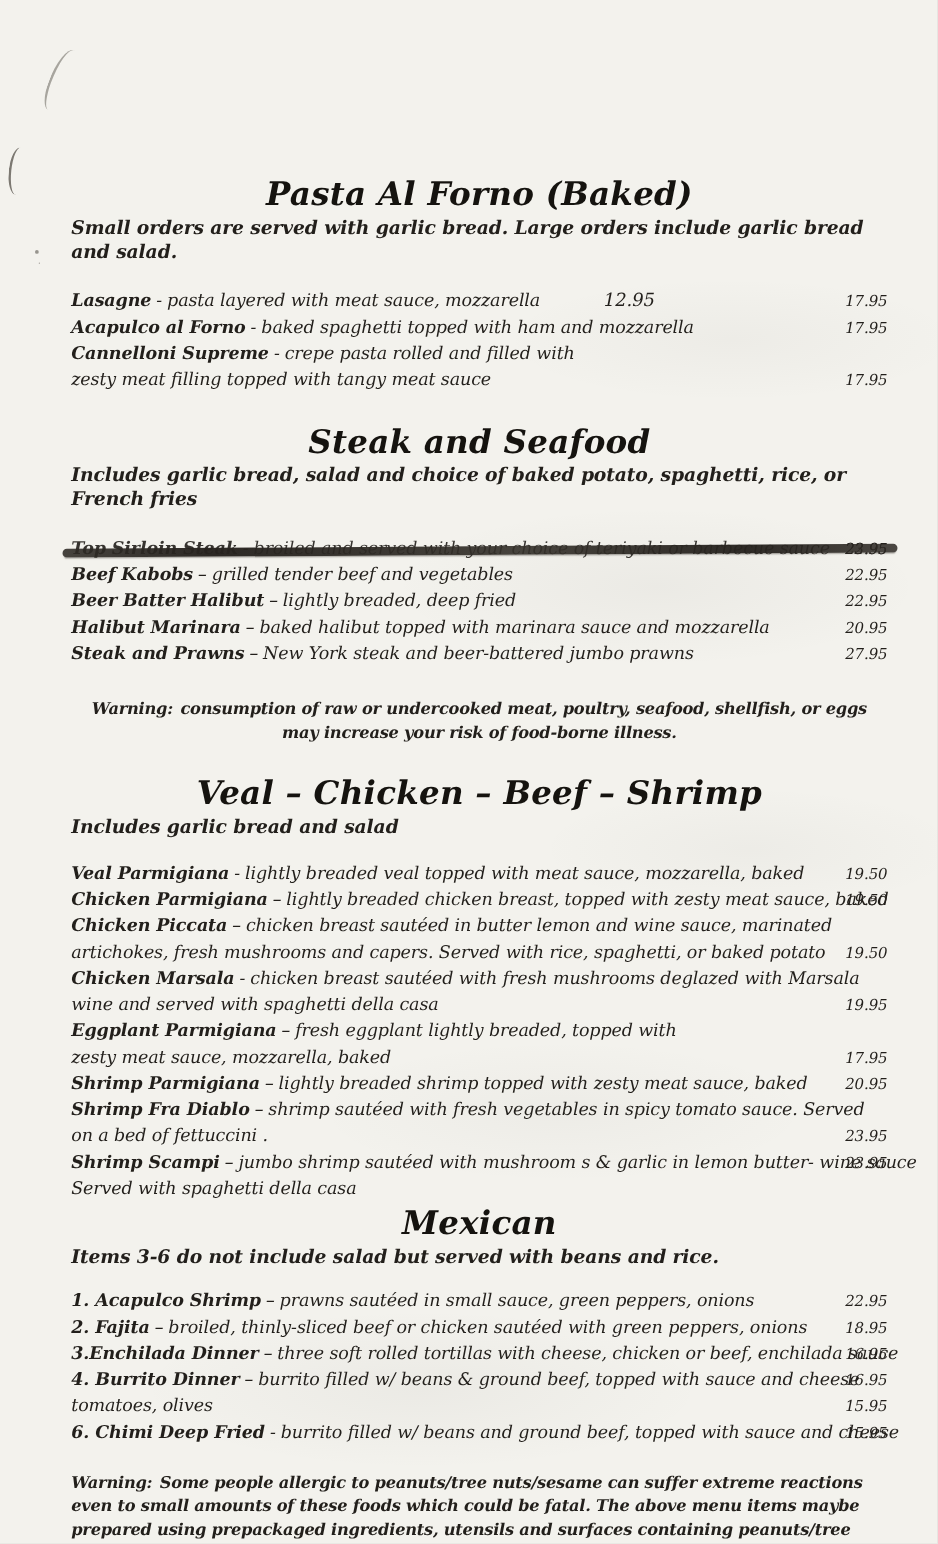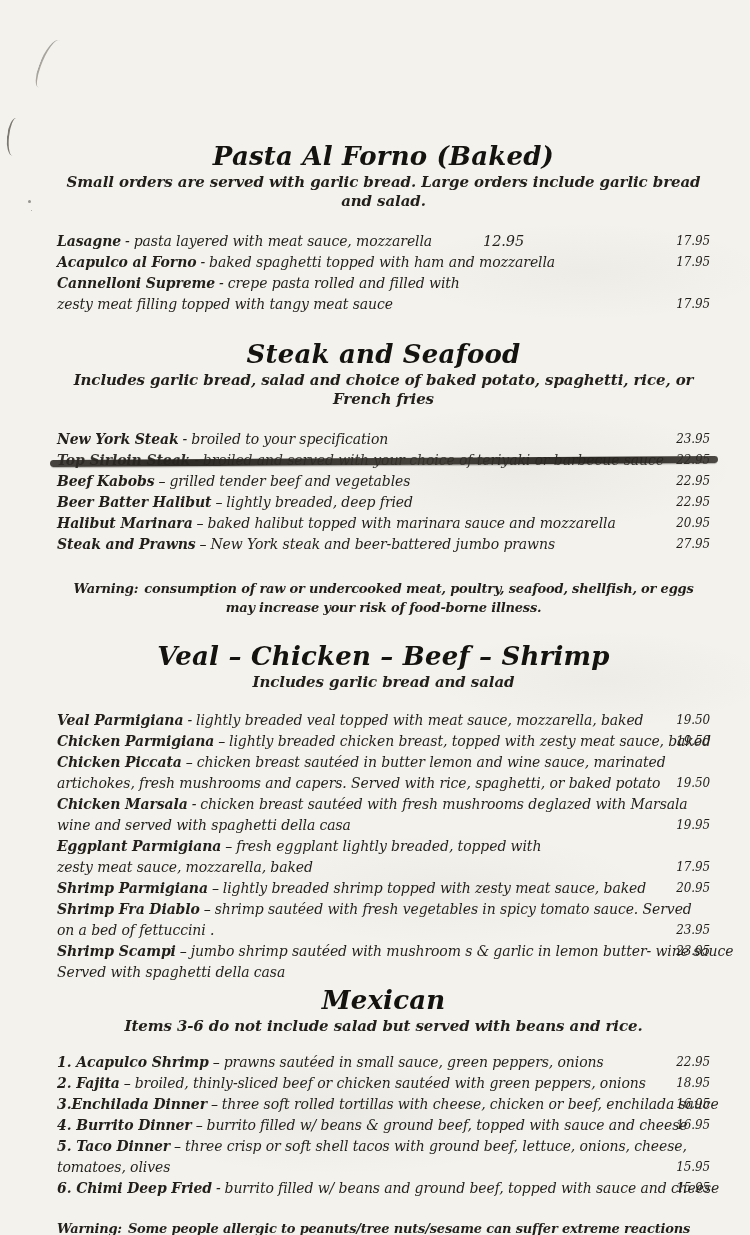--- a/index.html
+++ b/index.html
@@ -32,21 +32,21 @@
 
   .menu-section{margin-top:0;}
   .menu-section + .menu-section{margin-top:24px;}
   .menu-section:nth-child(4){margin-top:2px;}
 
   .section-title{
     text-align:center;font-size:26px;line-height:30px;font-weight:bold;
     letter-spacing:.2px;color:#15130f;
   }
   .section-subtitle{
-    text-align:center;font-size:15px;line-height:19px;font-weight:bold;margin-top:2px;
+    font-size:15px;line-height:19px;font-weight:bold;margin-top:2px;
     letter-spacing:-.1px;
   }
   .items{margin-top:20px;}
   .menu-section:nth-child(3) .items{margin-top:18px;}
   .menu-section:nth-child(4) .items{margin-top:16px;}
 
   .menu-item{position:relative;}
   .item-line{position:relative;line-height:21px;font-size:14px;letter-spacing:-.1px;padding-right:52px;}
   .line-text{white-space:nowrap;}
   .item-name{font-weight:bold;}
@@ -89,21 +89,21 @@
             <div class="item-line"><span class="line-text"><span class="item-name">Cannelloni Supreme</span><span class="item-sep">-</span><span class="item-desc">crepe pasta rolled and filled with</span></span></div>
             <div class="item-line"><span class="line-text"><span class="item-desc">zesty meat filling topped with tangy meat sauce</span></span><span class="price">17.95</span></div>
           </div>
         </div>
       </section>
       <section class="menu-section">
         <div class="section-title">Steak and Seafood</div>
         <div class="section-subtitle">Includes garlic bread, salad and choice of baked potato, spaghetti, rice, or French fries</div>
         <div class="items">
           <div class="menu-item">
-            <div class="item-line"><span class="line-text"><span class="item-name">New York Steak</span><span class="item-sep">-</span><span class="item-desc">broiled to your specification</span></span><span class="price">23.95</span></div>
+            <div class="item-line"><span class="price">23.95</span></div>
           </div>
           <div class="menu-item struck">
             <div class="item-line"><span class="line-text"><span class="item-name">Top Sirloin Steak</span><span class="item-sep">-</span><span class="item-desc">broiled and served with your choice of teriyaki or barbecue sauce</span></span><span class="price">22.95</span></div>
             <div class="strike-line"></div>
           </div>
           <div class="menu-item">
             <div class="item-line"><span class="line-text"><span class="item-name">Beef Kabobs</span><span class="item-sep">–</span><span class="item-desc">grilled tender beef and vegetables</span></span><span class="price">22.95</span></div>
           </div>
           <div class="menu-item">
             <div class="item-line"><span class="line-text"><span class="item-name">Beer Batter Halibut</span><span class="item-sep">–</span><span class="item-desc">lightly breaded, deep fried</span></span><span class="price">22.95</span></div>
@@ -162,21 +162,20 @@
           <div class="menu-item">
             <div class="item-line"><span class="line-text"><span class="item-name">2. Fajita</span><span class="item-sep">–</span><span class="item-desc">broiled, thinly-sliced beef or chicken sautéed with green peppers, onions</span></span><span class="price">18.95</span></div>
           </div>
           <div class="menu-item">
             <div class="item-line"><span class="line-text"><span class="item-name">3.Enchilada Dinner</span><span class="item-sep">–</span><span class="item-desc">three soft rolled tortillas with cheese, chicken or beef, enchilada sauce</span></span><span class="price">16.95</span></div>
           </div>
           <div class="menu-item">
             <div class="item-line"><span class="line-text"><span class="item-name">4. Burrito Dinner</span><span class="item-sep">–</span><span class="item-desc">burrito filled w/ beans &amp; ground beef, topped with sauce and cheese</span></span><span class="price">16.95</span></div>
           </div>
           <div class="menu-item">
-            <div class="item-line"><span class="line-text"><span class="item-name">5. Taco Dinner</span><span class="item-sep">–</span><span class="item-desc">three crisp or soft shell tacos with ground beef, lettuce, onions, cheese,</span></span></div>
             <div class="item-line"><span class="line-text"><span class="item-desc">tomatoes, olives</span></span><span class="price">15.95</span></div>
           </div>
           <div class="menu-item">
             <div class="item-line"><span class="line-text"><span class="item-name">6. Chimi Deep Fried</span><span class="item-sep">-</span><span class="item-desc">burrito filled w/ beans and ground beef, topped with sauce and cheese</span></span><span class="price">15.95</span></div>
           </div>
         </div>
         <div class="warning left"><span class="warning-label">Warning:</span><span class="warning-text">Some people allergic to peanuts/tree nuts/sesame can suffer extreme reactions even to small amounts of these foods which could be fatal.  The above menu items maybe prepared using prepackaged ingredients, utensils and surfaces containing peanuts/tree nuts/sesame.</span></div>
       </section>
     </main>
 </div>

